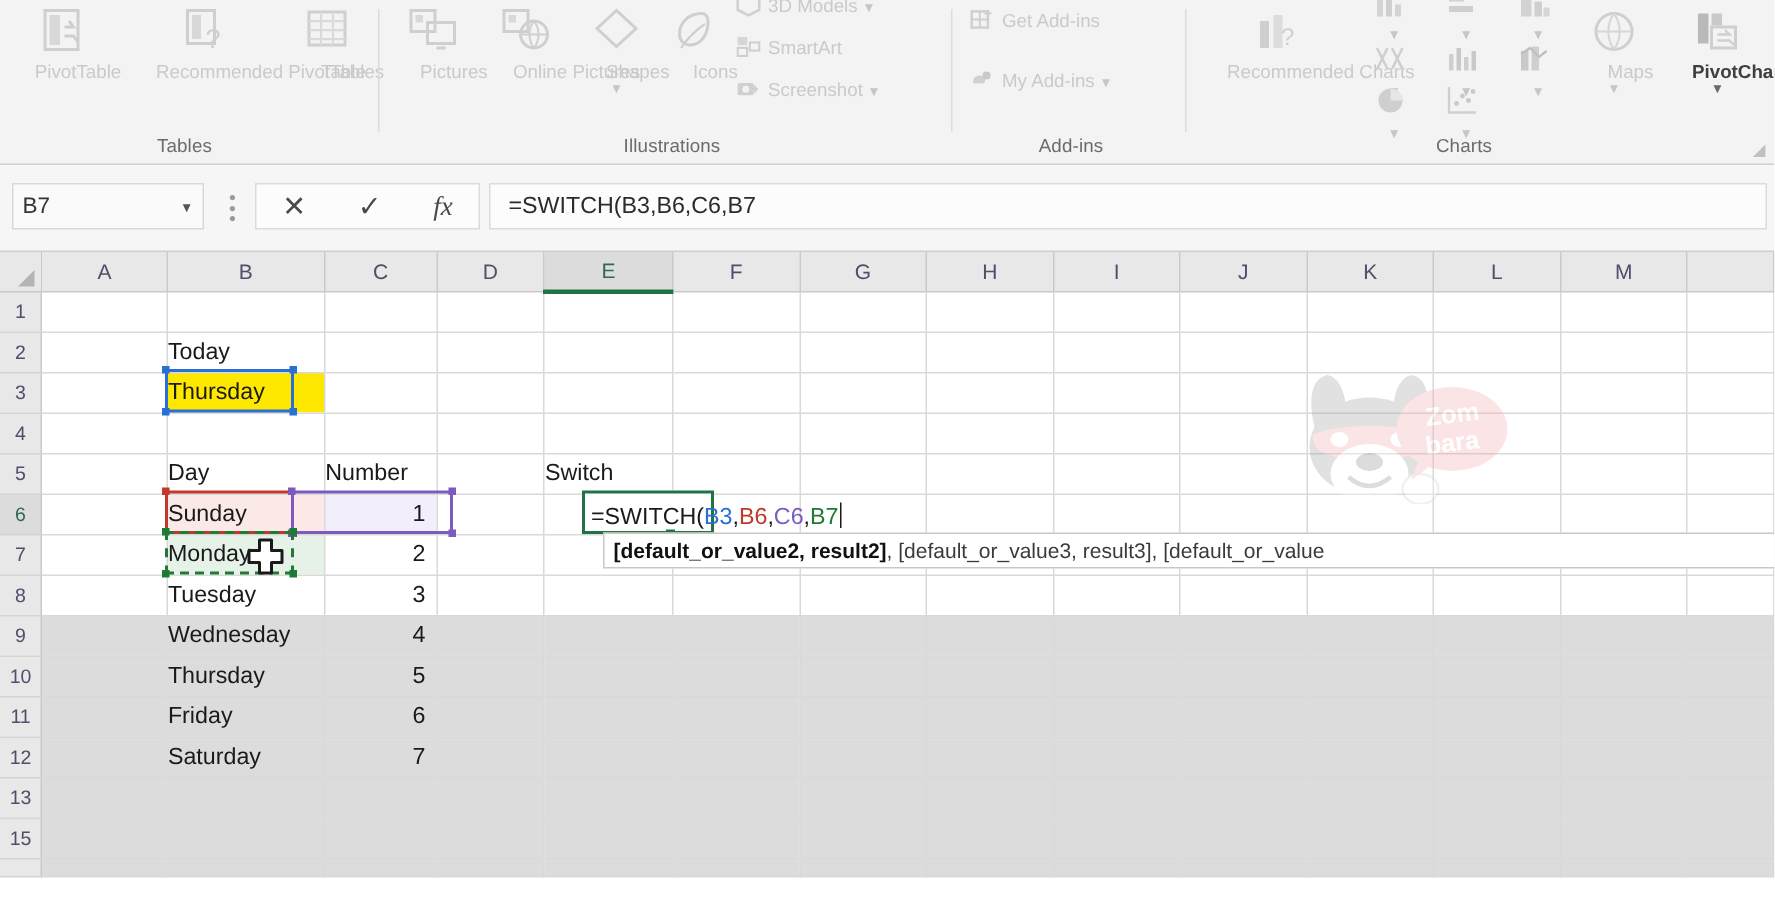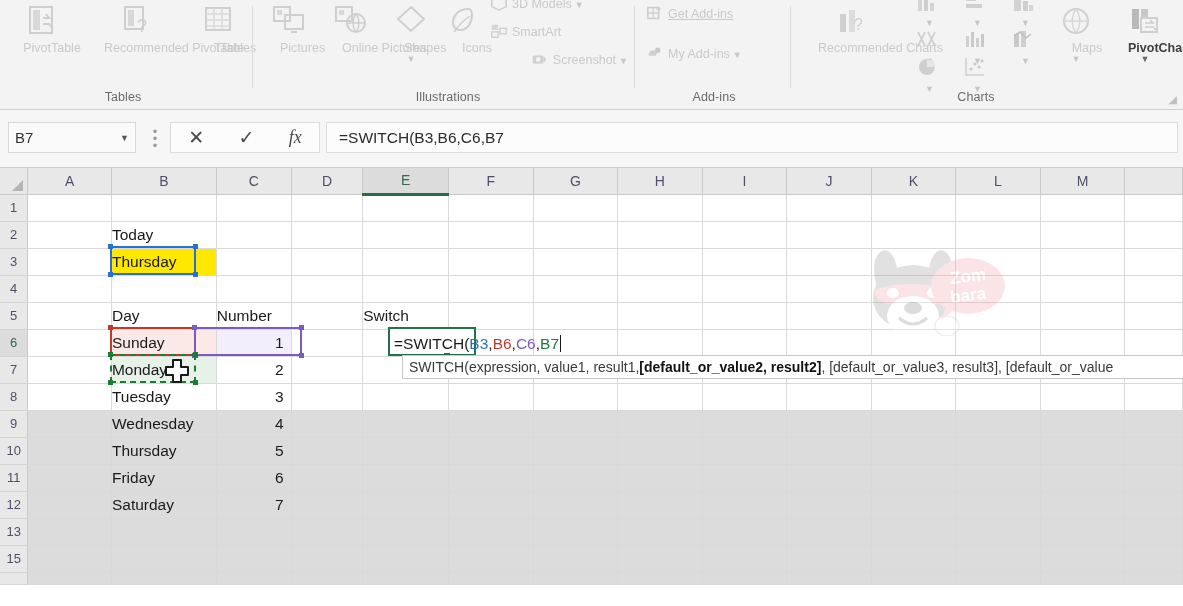--- a/index.html
+++ b/index.html
@@ -286,35 +286,35 @@
         </div>
         <div class="rbtn dim small" style="left:232px; top:22px; width:138px;">
           <span class="ico-inline">
             <svg width="18" height="18" viewBox="0 0 20 20">
                 <rect x="2" y="3" width="7" height="6" fill="#d6d6d6"></rect>
                 <rect x="2" y="11" width="7" height="6" fill="none" stroke="#cfcfcf" stroke-width="1.5"></rect>
                 <rect x="11" y="7" width="7" height="6" fill="none" stroke="#cfcfcf" stroke-width="1.5"></rect>
               </svg>
           </span><span>SmartArt</span>
         </div>
-        <div class="rbtn dim small" style="left:232px; top:50px; width:138px;text-align:right;">
+        <div class="rbtn dim small" style="left:232px; top:50px; width:138px;">
           <span class="ico-inline">
             <svg width="18" height="18" viewBox="0 0 20 20">
                 <rect x="2" y="6" width="12" height="9" rx="1.5" fill="#d0d0d0"></rect>
                 <circle cx="8" cy="10.5" r="2.6" fill="#f3f3f3"></circle>
                 <path d="M15 8v5 M13 10.5h4" stroke="#cfcfcf" stroke-width="1.6"></path>
               </svg>
           </span><span>Screenshot</span><span class="caret-i">▼</span>
         </div>
         <div class="rgroup-label" style="left:60px; width:260px;">Illustrations</div>
       </div>
       <div class="rgroup-sep" style="left:634px;"></div>
 
       <div class="rgroup" style="left:640px; width:148px;">
-        <div class="rbtn dim small" style="left:6px; top:4px; width:140px;text-decoration:underline;">
+        <div class="rbtn dim small" style="left:6px; top:4px; width:140px;">
           <span class="ico-inline">
             <svg width="18" height="18" viewBox="0 0 20 20">
                 <rect x="2" y="4" width="12" height="12" fill="none" stroke="#cfcfcf" stroke-width="1.8"></rect>
                 <path d="M8 4v12 M2 10h12" stroke="#cfcfcf" stroke-width="1.4"></path>
                 <path d="M14 3v5 M11.5 5.5h5" stroke="#cfcfcf" stroke-width="1.6"></path>
               </svg>
           </span><span>Get Add-ins</span>
         </div>
         <div class="rbtn dim small" style="left:6px; top:44px; width:140px;">
           <span class="ico-inline">
@@ -819,21 +819,20 @@
       <div class="handle h-green" style="right:-4px; bottom:-4px;"></div>
     </div>
 
     <div class="active-cell-border" style="left:388px; top:159px; width:88px; height:29px; background:#ffffff;"></div>
     <div class="active-fill-handle" style="left:444px; top:185px;"></div>
     <div class="edit-text" style="left:394px; top:167px;">
       <span class="r-default">=SWITCH(</span><span class="r-blue">B3</span><span>,</span><span class="r-red">B6</span><span>,</span><span class="r-purple">C6</span><span>,</span><span class="r-green">B7</span><span class="caret-bar"></span>
     </div>
 
     <div class="tooltip" style="left:402px; top:187px; width:790px;">
-      <span>SWITCH(expression, value1, result1, </span>
         <b>[default_or_value2, result2]</b>
         <span>, [default_or_value3, result3], [default_or_value</span>
     </div>
 
     <div class="xl-cursor" style="left:164px; top:190px;">
       <svg width="26" height="26" viewBox="0 0 26 26">
         <path d="M9 2 h8 v7 h7 v8 h-7 v7 h-8 v-7 h-7 v-8 h7 z" fill="#ffffff" stroke="#1a1a1a" stroke-width="2" stroke-linejoin="round"></path>
       </svg>
     </div>
 

